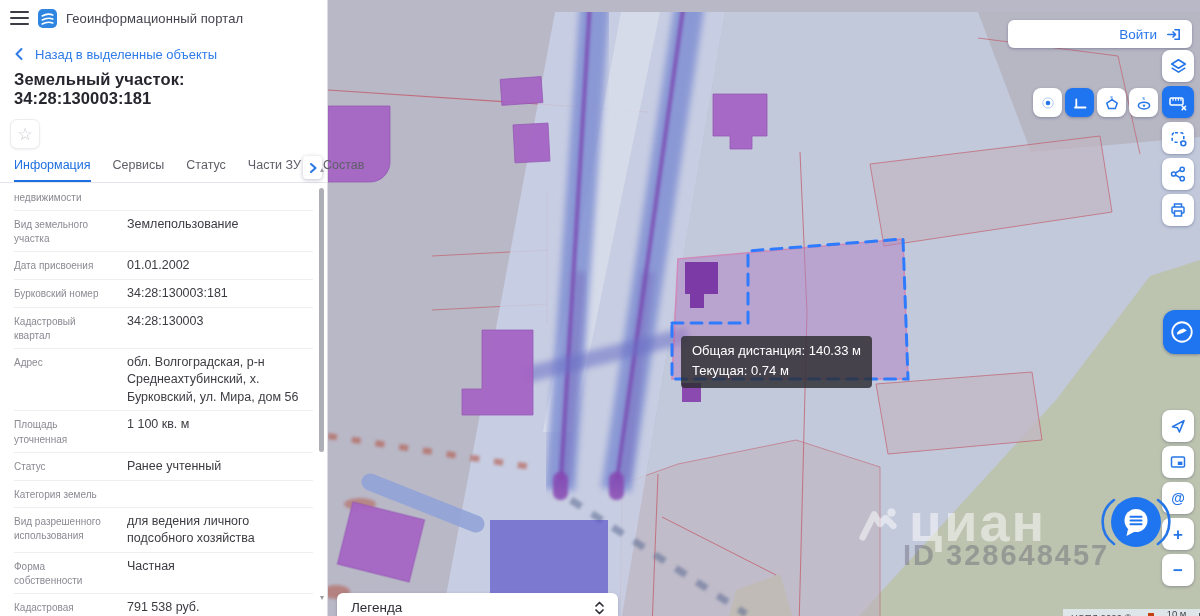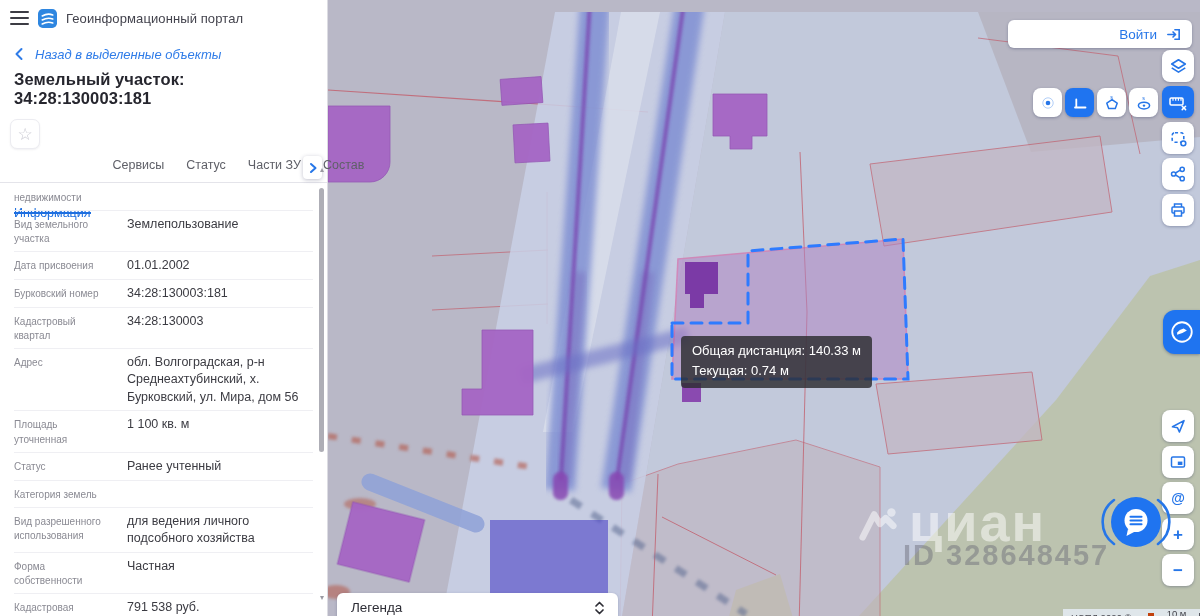--- a/index.html
+++ b/index.html
@@ -7,29 +7,29 @@
   .app { position:relative; width:1200px; height:616px; background:#b9b8c7; overflow:hidden; }
 
   
   .left-panel { position:absolute; left:0; top:0; width:328px; height:616px; background:#fff;
     border-right:1px solid #dcdce2; z-index:10; }
   .topbar { height:36px; display:flex; align-items:center; padding:0 10px; gap:9px; }
   .burger { width:19px; display:flex; flex-direction:column; gap:3.5px; cursor:pointer; }
   .burger span { display:block; height:2.2px; background:#3c3c44; border-radius:1px; }
   .app-title { font-size:13px; color:#43434d; letter-spacing:.1px; }
   .back-row { margin:10px 0 0 14px; display:flex; align-items:center; gap:11px; height:16px; }
-  .back-link { font-size:13px; color:#2f7ce8; cursor:pointer;font-style:italic; }
+  .back-link { font-size:13px; color:#2f7ce8; cursor:pointer; }
   .page-title { margin:8px 14px 0; font-size:16.5px; font-weight:bold; color:#26262e; letter-spacing:.1px; }
   .star-btn { margin:11px 0 0 10px; width:30px; height:30px; border:1px solid #ececf1; border-radius:7px;
     background:#fff; display:flex; align-items:center; justify-content:center; box-shadow:0 1px 2px rgba(60,60,90,.08); cursor:pointer; }
   .star-glyph { font-size:17px; color:#c9c9d2; line-height:1; }
   .tabs { position:relative; margin-top:9px; height:25px; display:flex; gap:22px; padding-left:14px;
     border-bottom:1px solid #e4e4ea; }
   .tab { font-size:12.5px; color:#5f6068; cursor:pointer; white-space:nowrap; padding-bottom:6px; }
-  .tab.active { color:#1e6fe0; border-bottom:2.5px solid #1e6fe0;margin-top:48px; }
+  .tab.active { color:#1e6fe0; border-bottom:2.5px solid #1e6fe0; }
   .tab-more { position:absolute; right:5px; top:-2px; width:19px; height:23px; background:#fff; border-radius:4px;
     box-shadow:0 1px 4px rgba(50,50,90,.3); display:flex; align-items:center; justify-content:center; cursor:pointer; }
   .panel-scroll { position:relative; height:452px; overflow:hidden; padding:0 14px; }
   .row { display:grid; grid-template-columns:97px 1fr; column-gap:16px; padding:5px 0 4.5px; border-bottom:1px solid #efeff3; }
   .row .lbl { font-size:10px; line-height:1.45; color:#8a8a93; padding-top:2px; }
   .row .val { font-size:12.5px; line-height:1.38; color:#3b3b42; }
   .row.partial { display:block; padding:6px 0 4px; }
   .sb-thumb { position:absolute; right:3px; top:188px; width:5px; height:264px; background:#aeaeb6; border-radius:3px; z-index:12; cursor:pointer; }
   .sb-caret { position:absolute; right:3px; font-size:8px; color:#9a9aa2; z-index:12; line-height:1; }
 

